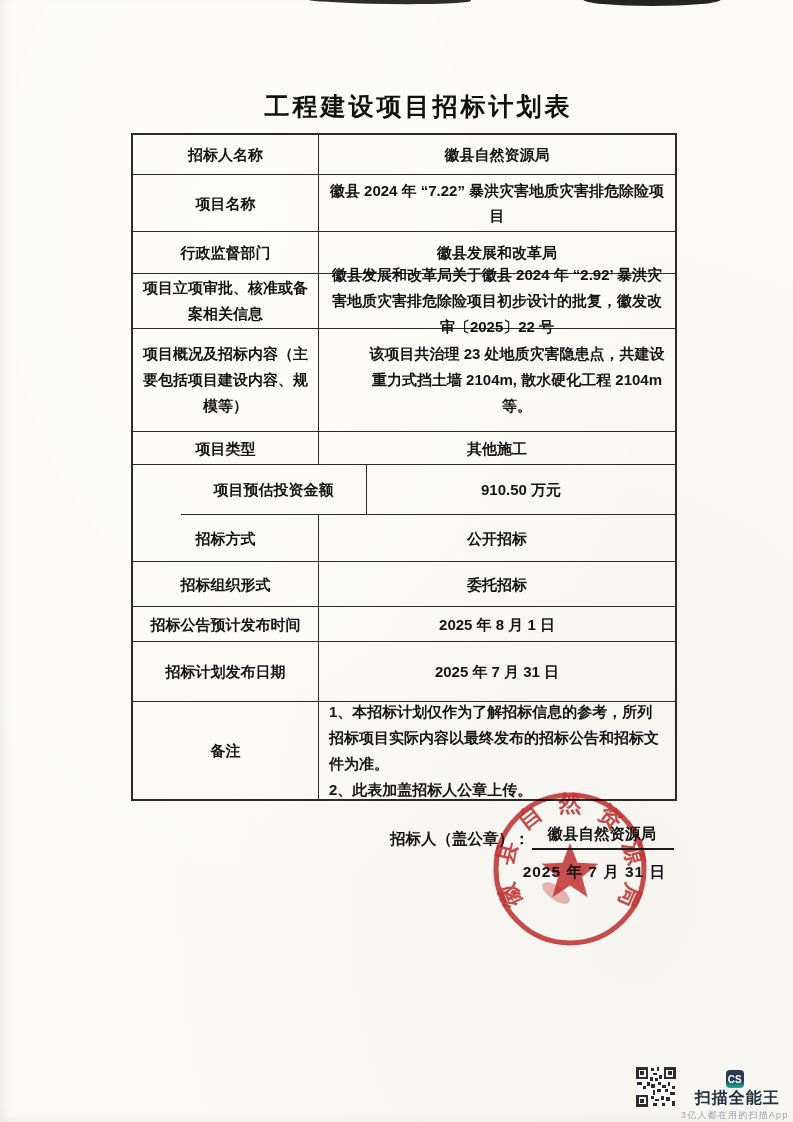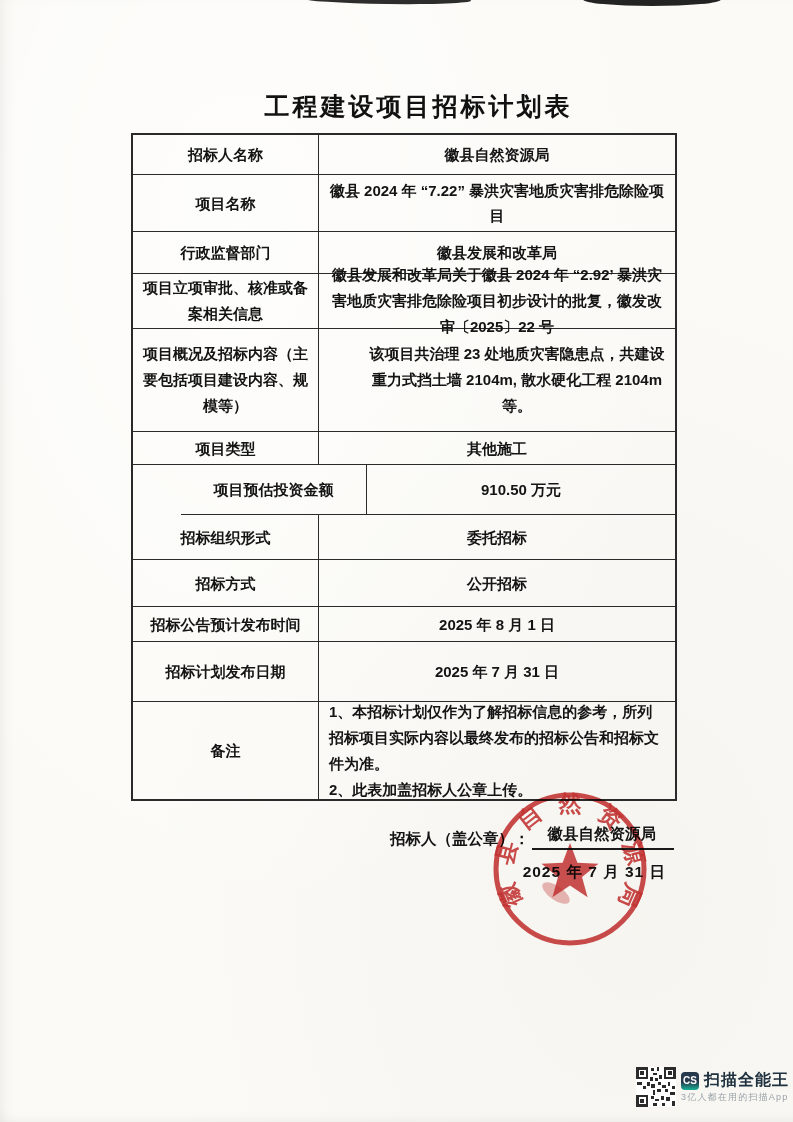--- a/index.html
+++ b/index.html
@@ -67,21 +67,21 @@
     mix-blend-mode:multiply;opacity:.92;
     pointer-events:none;
   }
 
   .watermark{
     position:absolute;left:636px;top:1066px;width:142px;height:46px;
     display:flex;align-items:flex-start;
   }
   .qr{width:40px;height:42px;flex-shrink:0;}
   .wm-right{margin-left:5px;padding-top:4px;}
-  .wm-row1{display:flex;align-items:center;}
+  .wm-row1{display:flex;align-items:center;flex-direction:column;}
   .cs-badge{
     width:18px;height:18px;border-radius:4px;
     background:linear-gradient(180deg,#26394d 0%,#26394d 55%,#18b297 100%);
     color:#fff;font-size:10px;font-weight:bold;
     display:flex;align-items:center;justify-content:center;
     letter-spacing:0;
   }
   .wm-title{margin-left:5px;font-size:16px;font-weight:bold;color:#20313f;letter-spacing:1px;white-space:nowrap;}
   .wm-sub{font-size:9px;color:#99a2a9;letter-spacing:1.2px;white-space:nowrap;}
 </style>
@@ -117,27 +117,27 @@
       <div class="cell val">该项目共治理 23 处地质灾害隐患点，共建设重力式挡土墙 2104m, 散水硬化工程 2104m 等。</div>
     </div>
     <div class="row r6">
       <div class="cell lbl">项目类型</div>
       <div class="cell val">其他施工</div>
     </div>
     <div class="row r7">
       <div class="cell lbl">项目预估投资金额</div>
       <div class="cell val">910.50 万元</div>
     </div>
+    <div class="row r9">
+      <div class="cell lbl">招标方式</div>
+      <div class="cell val">公开招标</div>
+    </div>
     <div class="row r8">
       <div class="cell lbl">招标组织形式</div>
       <div class="cell val">委托招标</div>
-    </div>
-    <div class="row r9">
-      <div class="cell lbl">招标方式</div>
-      <div class="cell val">公开招标</div>
     </div>
     <div class="row r10">
       <div class="cell lbl">招标公告预计发布时间</div>
       <div class="cell val">2025 年 8 月 1 日</div>
     </div>
     <div class="row r11">
       <div class="cell lbl">招标计划发布日期</div>
       <div class="cell val">2025 年 7 月 31 日</div>
     </div>
     <div class="row r12">

